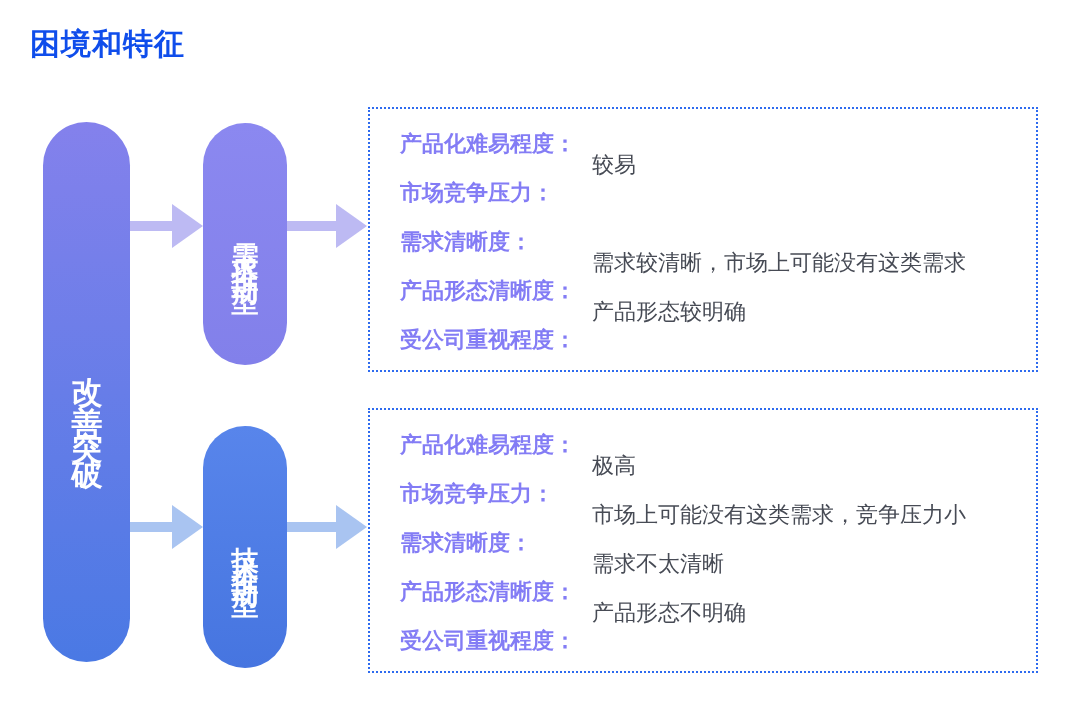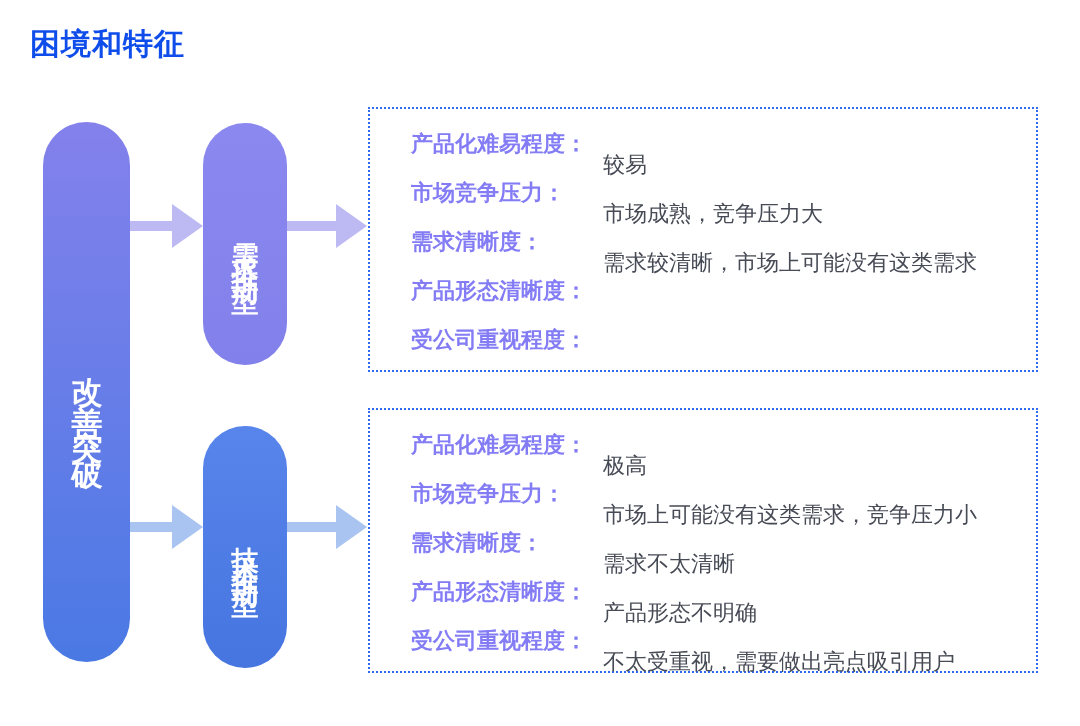--- a/index.html
+++ b/index.html
@@ -116,21 +116,20 @@
     display: flex;
     align-items: center;
     font-size: 22px;
     white-space: nowrap;
   }
   .feature-label {
     flex: 0 0 192px;
     width: 192px;
     font-weight: bold;
     color: var(--label-purple, #837cf5);
-    margin-left: 11px;
   }
   .feature-value {
     color: var(--value-gray, #474b55);
     margin-top: 43px;
   }
 </style>
 </head>
 <body>
 
 <div class="canvas">
@@ -169,28 +168,28 @@
     <span class="head"></span>
   </div>
 
   <div class="feature-box box-1">
     <div class="feature-row">
       <span class="feature-label">产品化难易程度：</span>
       <span class="feature-value">较易</span>
     </div>
     <div class="feature-row">
       <span class="feature-label">市场竞争压力：</span>
-      <span class="feature-value">市场成熟，竞争压力大</span>
     </div>
     <div class="feature-row">
       <span class="feature-label">需求清晰度：</span>
       <span class="feature-value">需求较清晰，市场上可能没有这类需求</span>
     </div>
     <div class="feature-row">
       <span class="feature-label">产品形态清晰度：</span>
+      <span class="feature-value">产品形态较明确</span>
     </div>
     <div class="feature-row">
       <span class="feature-label">受公司重视程度：</span>
     </div>
   </div>
 
   <div class="feature-box box-2">
     <div class="feature-row">
       <span class="feature-label">产品化难易程度：</span>
       <span class="feature-value">极高</span>
@@ -202,17 +201,16 @@
     <div class="feature-row">
       <span class="feature-label">需求清晰度：</span>
       <span class="feature-value">需求不太清晰</span>
     </div>
     <div class="feature-row">
       <span class="feature-label">产品形态清晰度：</span>
       <span class="feature-value">产品形态不明确</span>
     </div>
     <div class="feature-row">
       <span class="feature-label">受公司重视程度：</span>
-      <span class="feature-value">不太受重视，需要做出亮点吸引用户</span>
     </div>
   </div>
 
 </div>
 
 </body></html>

